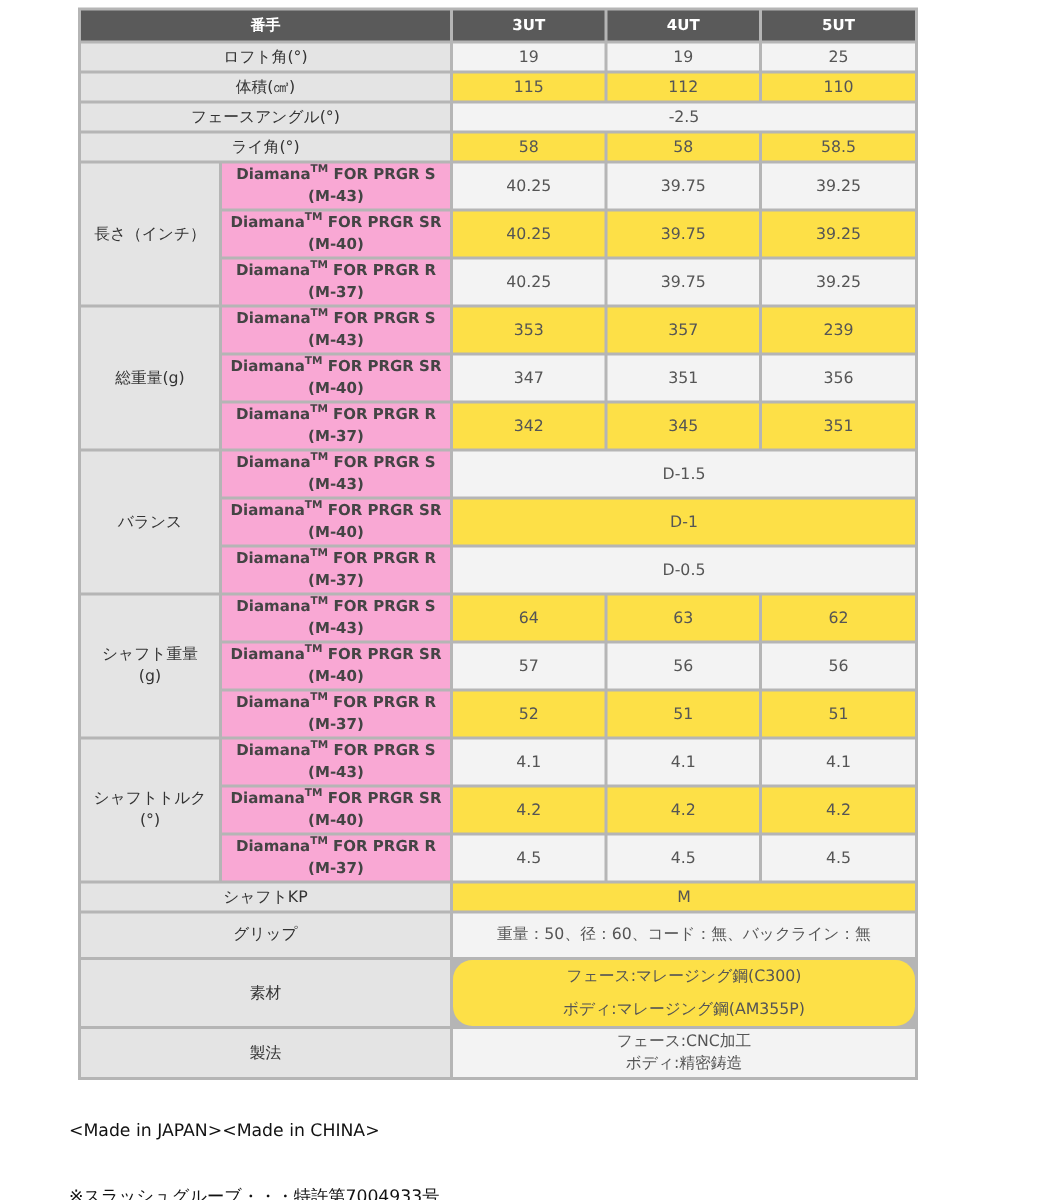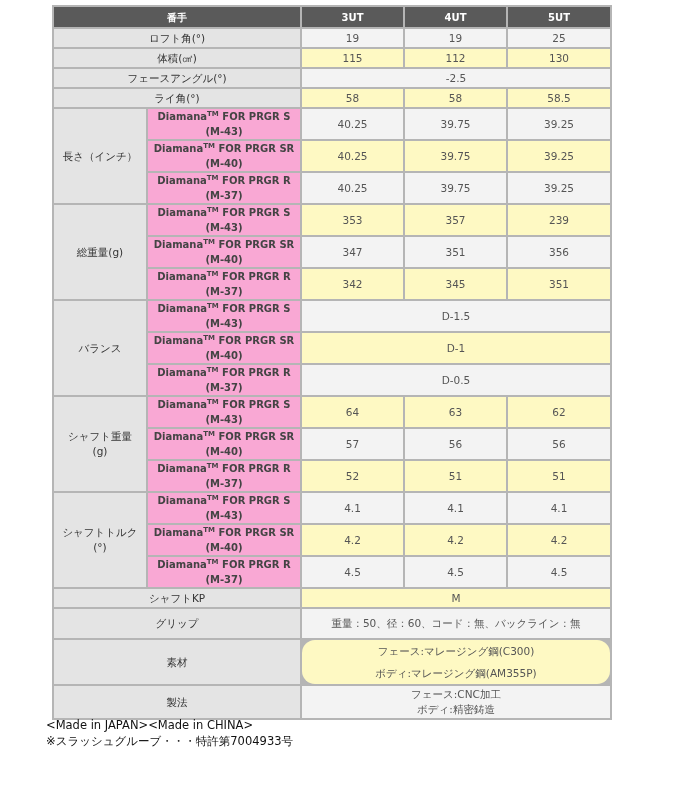--- a/index.html
+++ b/index.html
@@ -16,33 +16,33 @@
     line-height: 15px;
   }
   table.spec th.head {
     background: #5a5a5a; color: #ffffff; font-weight: bold; height: 20px;
     font-size: 10px;
   }
   td.lbl { background: #e4e4e4; color: #333; font-weight: normal; }
   td.sub { background: #f9a8d4; color: #444; font-weight: bold; font-size: 10px; line-height: 14px; }
   td.v { color: #555; }
   tr.odd td.v { background: #f3f3f3; }
-  tr.even td.v { background: #fef9c3; margin-left: 24px; }
+  tr.even td.v { background: #fde047; margin-left: 24px; }
   tr.r20 td { height: 18px; }
   tr.r30 td { height: 29px; }
   tr.r42 td { height: 42px; }
   tr.r34 td { height: 32px; }
   sup { font-size: 7px; line-height: 0; }
   .notes {
     position: absolute; left: 46px; top: 717px; width: 650px;
     font-family: "DejaVu Sans", sans-serif; font-size: 11.5px; line-height: 16px;
     color: #111;
   }
   .notes .red { color: #e8141c; font-weight: bold; }
-  .notes div { white-space: nowrap; }
+  .notes div { white-space: nowrap; margin-top: 28px; }
   .v2lines span { display: block; }
 </style>
 </head>
 <body>
 
 <table class="spec">
   <colgroup>
     <col style="width:92px">
       <col style="width:152px">
       <col style="width:101px">
@@ -60,21 +60,21 @@
   <tr class="r20 odd">
     <td class="lbl" colspan="2">ロフト角(°)</td>
     <td class="v">19</td>
     <td class="v">19</td>
     <td class="v">25</td>
   </tr>
   <tr class="r20 even">
     <td class="lbl" colspan="2">体積(㎤)</td>
     <td class="v">115</td>
     <td class="v">112</td>
-    <td class="v">130</td>
+    <td class="v">110</td>
   </tr>
   <tr class="r20 odd">
     <td class="lbl" colspan="2">フェースアングル(°)</td>
     <td class="v" colspan="3">-2.5</td>
   </tr>
   <tr class="r20 even">
     <td class="lbl" colspan="2">ライ角(°)</td>
     <td class="v">58</td>
     <td class="v">58</td>
     <td class="v">58.5</td>

